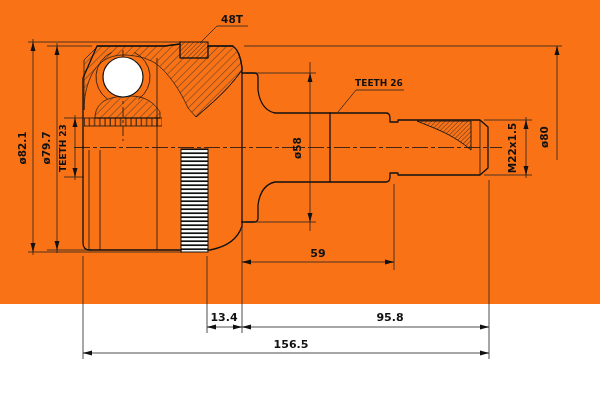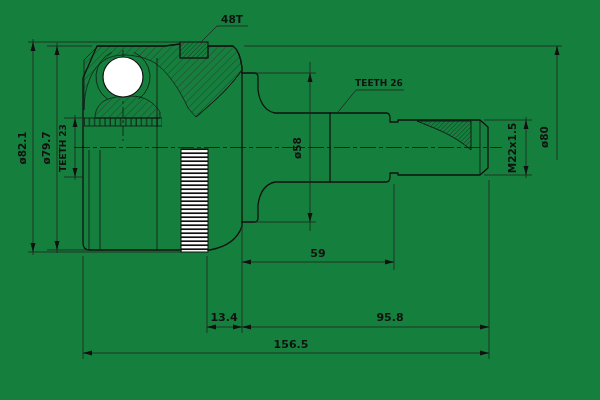--- a/index.html
+++ b/index.html
@@ -1,17 +1,17 @@
 <!DOCTYPE html>
 <html><head>
 <meta charset="utf-8">
 <style>
   html,body{margin:0;padding:0;background:#ffffff;}
   body{width:600px;height:400px;overflow:hidden;font-family:"DejaVu Sans",sans-serif;}
-  .stage{width:600px;height:400px;background:#15803d;}
+  .stage{width:600px;height:304px;background:#f97316;}
   svg{display:block;}
   .ln{stroke:#111;fill:none;stroke-width:1.3;stroke-linejoin:round;stroke-linecap:round;}
   .thin{stroke:#111;fill:none;stroke-width:0.8;}
   .dim{stroke:#222;fill:none;stroke-width:0.8;}
   .arr{fill:#111;stroke:none;}
   .lbl{fill:#111;font-weight:bold;font-size:10.5px;}
   .lbl-sm{fill:#111;font-weight:bold;font-size:9px;}
   .num{fill:#111;font-weight:600;font-size:11px;}
   text{font-family:"DejaVu Sans",sans-serif;}
 </style>

